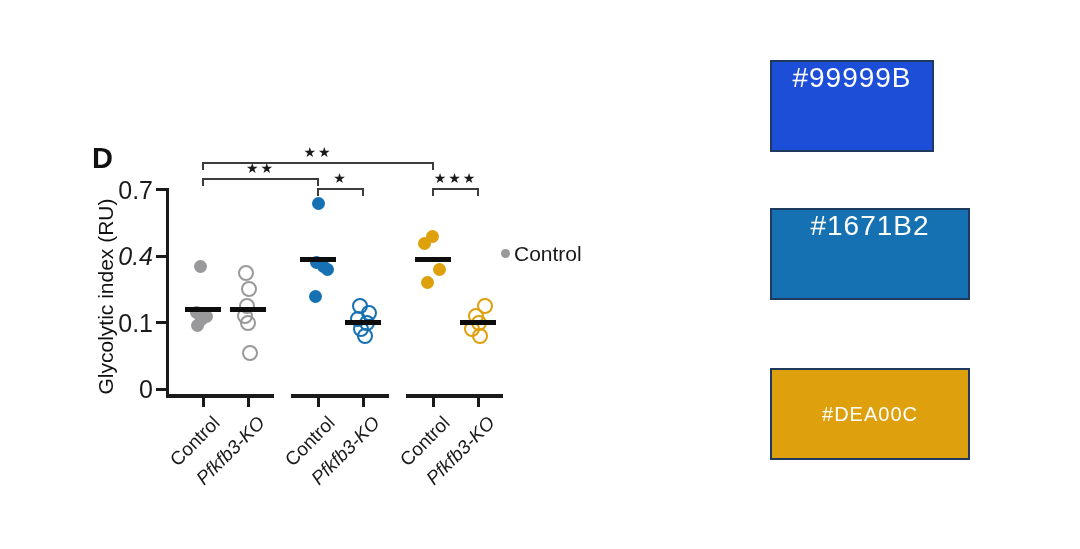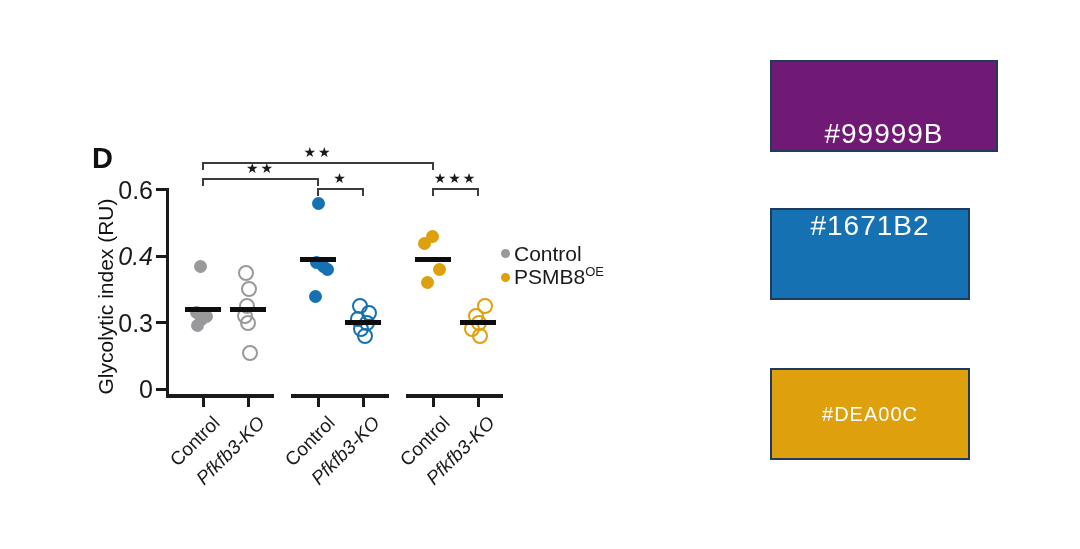--- a/index.html
+++ b/index.html
@@ -29,25 +29,25 @@
       <div style="position: absolute; left: 406px; top: 394px; width: 97px; height: 3.5px; background: rgb(26, 26, 26);"></div>
       <div style="position: absolute; left: 201.5px; top: 394px; width: 3px; height: 13px; background: rgb(26, 26, 26);"></div>
       <div style="position: absolute; left: 246.5px; top: 394px; width: 3px; height: 13px; background: rgb(26, 26, 26);"></div>
       <div style="position: absolute; left: 316.5px; top: 394px; width: 3px; height: 13px; background: rgb(26, 26, 26);"></div>
       <div style="position: absolute; left: 361.5px; top: 394px; width: 3px; height: 13px; background: rgb(26, 26, 26);"></div>
       <div style="position: absolute; left: 431.5px; top: 394px; width: 3px; height: 13px; background: rgb(26, 26, 26);"></div>
       <div style="position: absolute; left: 476.5px; top: 394px; width: 3px; height: 13px; background: rgb(26, 26, 26);"></div>
       <div style="position: absolute; left: 156px; top: 387.5px; width: 11px; height: 3px; background: rgb(26, 26, 26);"></div>
       <div style="position: absolute; left: 100px; top: 375px; width: 53px; height: 28px; line-height: 28px; text-align: right; font-size: 25px; color: rgb(26, 26, 26);">0</div>
       <div style="position: absolute; left: 156px; top: 321.16px; width: 11px; height: 3px; background: rgb(26, 26, 26);"></div>
-      <div style="position: absolute; left: 100px; top: 308.66px; width: 53px; height: 28px; line-height: 28px; text-align: right; font-size: 25px; color: rgb(26, 26, 26);">0.3</div>
+      <div style="position: absolute; left: 100px; top: 308.66px; width: 53px; height: 28px; line-height: 28px; text-align: right; font-size: 25px; color: rgb(26, 26, 26);">0.1</div>
       <div style="position: absolute; left: 156px; top: 254.82px; width: 11px; height: 3px; background: rgb(26, 26, 26);"></div>
       <div style="position: absolute; left: 100px; top: 242.32px; width: 53px; height: 28px; line-height: 28px; text-align: right; font-size: 25px; color: rgb(26, 26, 26); font-style: italic;">0.4</div>
       <div style="position: absolute; left: 156px; top: 188.48px; width: 11px; height: 3px; background: rgb(26, 26, 26);"></div>
-      <div style="position: absolute; left: 100px; top: 175.98px; width: 53px; height: 28px; line-height: 28px; text-align: right; font-size: 25px; color: rgb(26, 26, 26);">0.6</div>
+      <div style="position: absolute; left: 100px; top: 175.98px; width: 53px; height: 28px; line-height: 28px; text-align: right; font-size: 25px; color: rgb(26, 26, 26);">0.7</div>
       <div style="position: absolute; left: 79px; top: 412px; width: 130px; text-align: right; font-size: 19px; color: rgb(26, 26, 26); transform: rotate(-45deg); transform-origin: 100% 0px; white-space: nowrap;">Control</div>
       <div style="position: absolute; left: 124px; top: 412px; width: 130px; text-align: right; font-size: 19px; color: rgb(26, 26, 26); transform: rotate(-45deg); transform-origin: 100% 0px; white-space: nowrap; font-style: italic;">Pfkfb3-KO</div>
       <div style="position: absolute; left: 194px; top: 412px; width: 130px; text-align: right; font-size: 19px; color: rgb(26, 26, 26); transform: rotate(-45deg); transform-origin: 100% 0px; white-space: nowrap;">Control</div>
       <div style="position: absolute; left: 239px; top: 412px; width: 130px; text-align: right; font-size: 19px; color: rgb(26, 26, 26); transform: rotate(-45deg); transform-origin: 100% 0px; white-space: nowrap; font-style: italic;">Pfkfb3-KO</div>
       <div style="position: absolute; left: 309px; top: 412px; width: 130px; text-align: right; font-size: 19px; color: rgb(26, 26, 26); transform: rotate(-45deg); transform-origin: 100% 0px; white-space: nowrap;">Control</div>
       <div style="position: absolute; left: 354px; top: 412px; width: 130px; text-align: right; font-size: 19px; color: rgb(26, 26, 26); transform: rotate(-45deg); transform-origin: 100% 0px; white-space: nowrap; font-style: italic;">Pfkfb3-KO</div>
       <div style="position: absolute; left: 193.5px; top: 259.771px; width: 13px; height: 13px; border-radius: 50%; background: rgb(153, 153, 155);"></div>
       <div style="position: absolute; left: 189.5px; top: 306.209px; width: 13px; height: 13px; border-radius: 50%; background: rgb(153, 153, 155);"></div>
       <div style="position: absolute; left: 199.5px; top: 309.526px; width: 13px; height: 13px; border-radius: 50%; background: rgb(153, 153, 155);"></div>
       <div style="position: absolute; left: 194.5px; top: 312.843px; width: 13px; height: 13px; border-radius: 50%; background: rgb(153, 153, 155);"></div>
@@ -91,27 +91,23 @@
       <div style="position: absolute; left: 317px; top: 188px; width: 47px; height: 8px; box-sizing: border-box; border-top: 2.5px solid rgb(60, 60, 60); border-left: 2.5px solid rgb(60, 60, 60); border-right: 2.5px solid rgb(60, 60, 60);"></div>
       <div style="position: absolute; left: 317px; top: 170px; width: 47px; text-align: center; font-size: 14px; font-weight: bold; letter-spacing: 2px; color: rgb(26, 26, 26); font-family: &quot;DejaVu Sans&quot;, sans-serif;">★</div>
       <div style="position: absolute; left: 432px; top: 188px; width: 47px; height: 8px; box-sizing: border-box; border-top: 2.5px solid rgb(60, 60, 60); border-left: 2.5px solid rgb(60, 60, 60); border-right: 2.5px solid rgb(60, 60, 60);"></div>
       <div style="position: absolute; left: 432px; top: 170px; width: 47px; text-align: center; font-size: 14px; font-weight: bold; letter-spacing: 2px; color: rgb(26, 26, 26); font-family: &quot;DejaVu Sans&quot;, sans-serif;">★★★</div>
     </div>
   <div class="legend">
       <div class="legend-row">
         <div style="width: 9px; height: 9px; border-radius: 50%; background: rgb(153, 153, 155); margin-right: 4px; flex: 0 0 auto;"></div>
         <span class="legend-label">Control</span>
       </div>
-      <div class="legend-row">
-        <div style="width: 9px; height: 9px; border-radius: 50%; background: rgb(222, 160, 12); margin-right: 4px; flex: 0 0 auto;"></div>
-        <span class="legend-label">PSMB8<sup>OE</sup></span>
-      </div>
     </div>
   <div>
-      <div style="position: absolute; left: 770px; top: 60px; width: 228px; height: 92px; background: #701a75; border: 2px solid rgb(31, 58, 95); box-sizing: border-box; display: flex; align-items: flex-end; justify-content: center;">
+      <div style="position: absolute; left: 770px; top: 60px; width: 164px; height: 92px; background: #1d4ed8; border: 2px solid rgb(31, 58, 95); box-sizing: border-box; display: flex; align-items: flex-start; justify-content: center;">
         <span style="font-size: 28px; color: rgb(255, 255, 255); letter-spacing: 1px;">#99999B</span>
       </div>
       <div style="position: absolute; left: 770px; top: 208px; width: 200px; height: 92px; background: rgb(22, 113, 178); border: 2px solid rgb(31, 58, 95); box-sizing: border-box; display: flex; align-items: flex-start; justify-content: center;">
         <span style="font-size: 28px; color: rgb(255, 255, 255); letter-spacing: 1px;">#1671B2</span>
       </div>
       <div style="position: absolute; left: 770px; top: 368px; width: 200px; height: 92px; background: rgb(222, 160, 12); border: 2px solid rgb(31, 58, 95); box-sizing: border-box; display: flex; align-items: center; justify-content: center;">
         <span style="font-size: 20px; color: rgb(255, 255, 255); letter-spacing: 1px;">#DEA00C</span>
       </div>
     </div>
   <div class="watermark">

